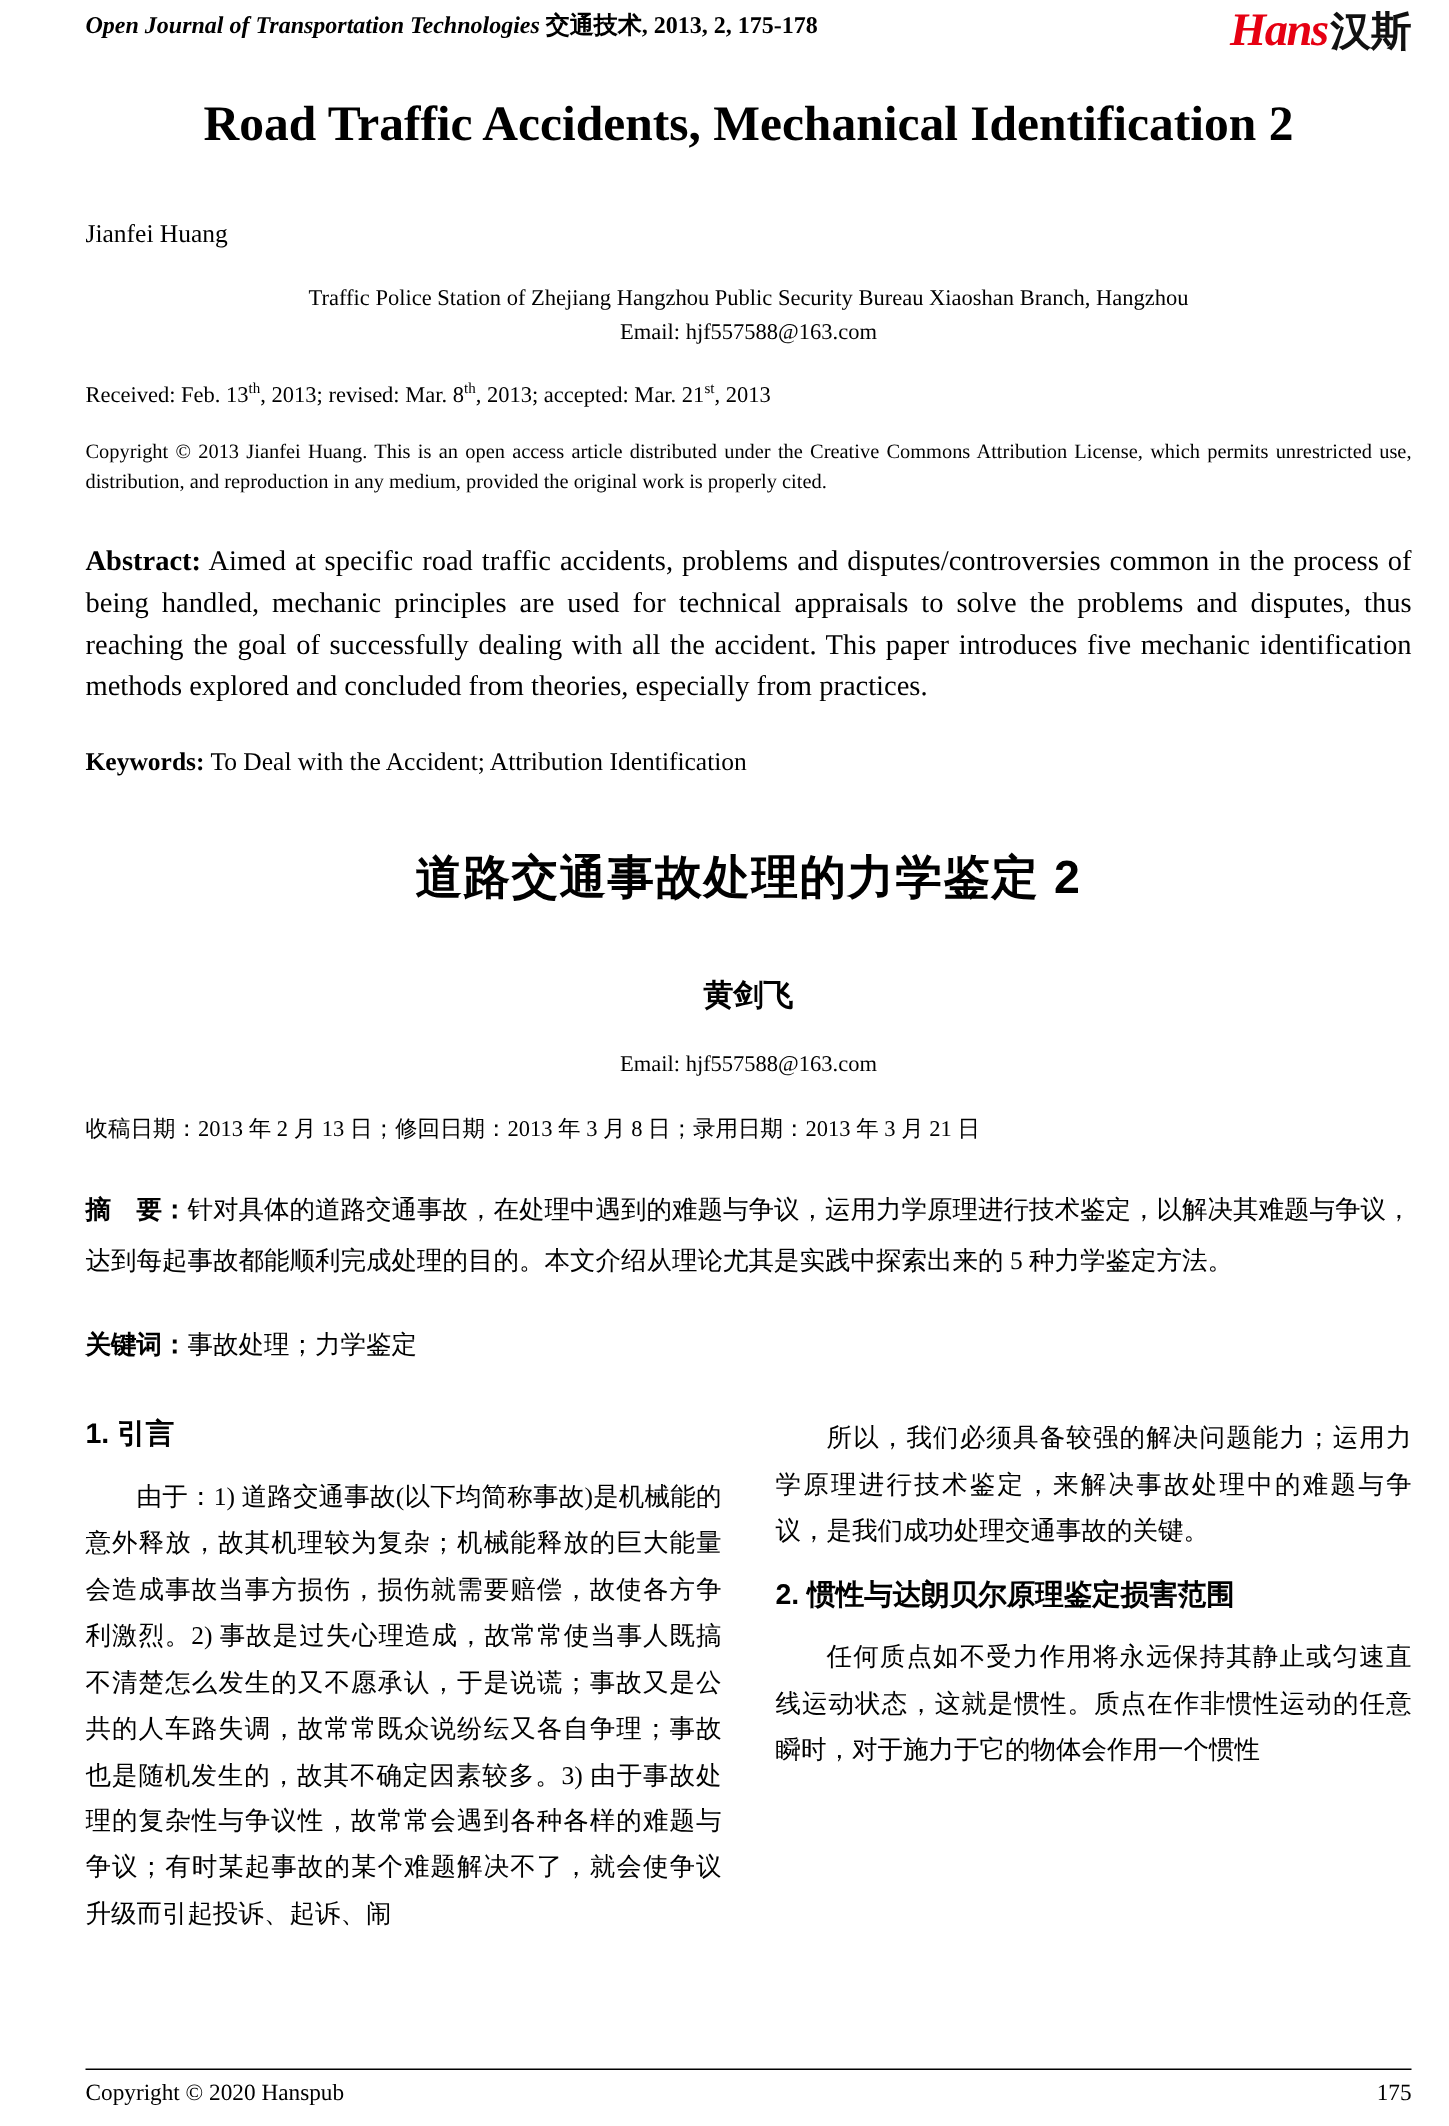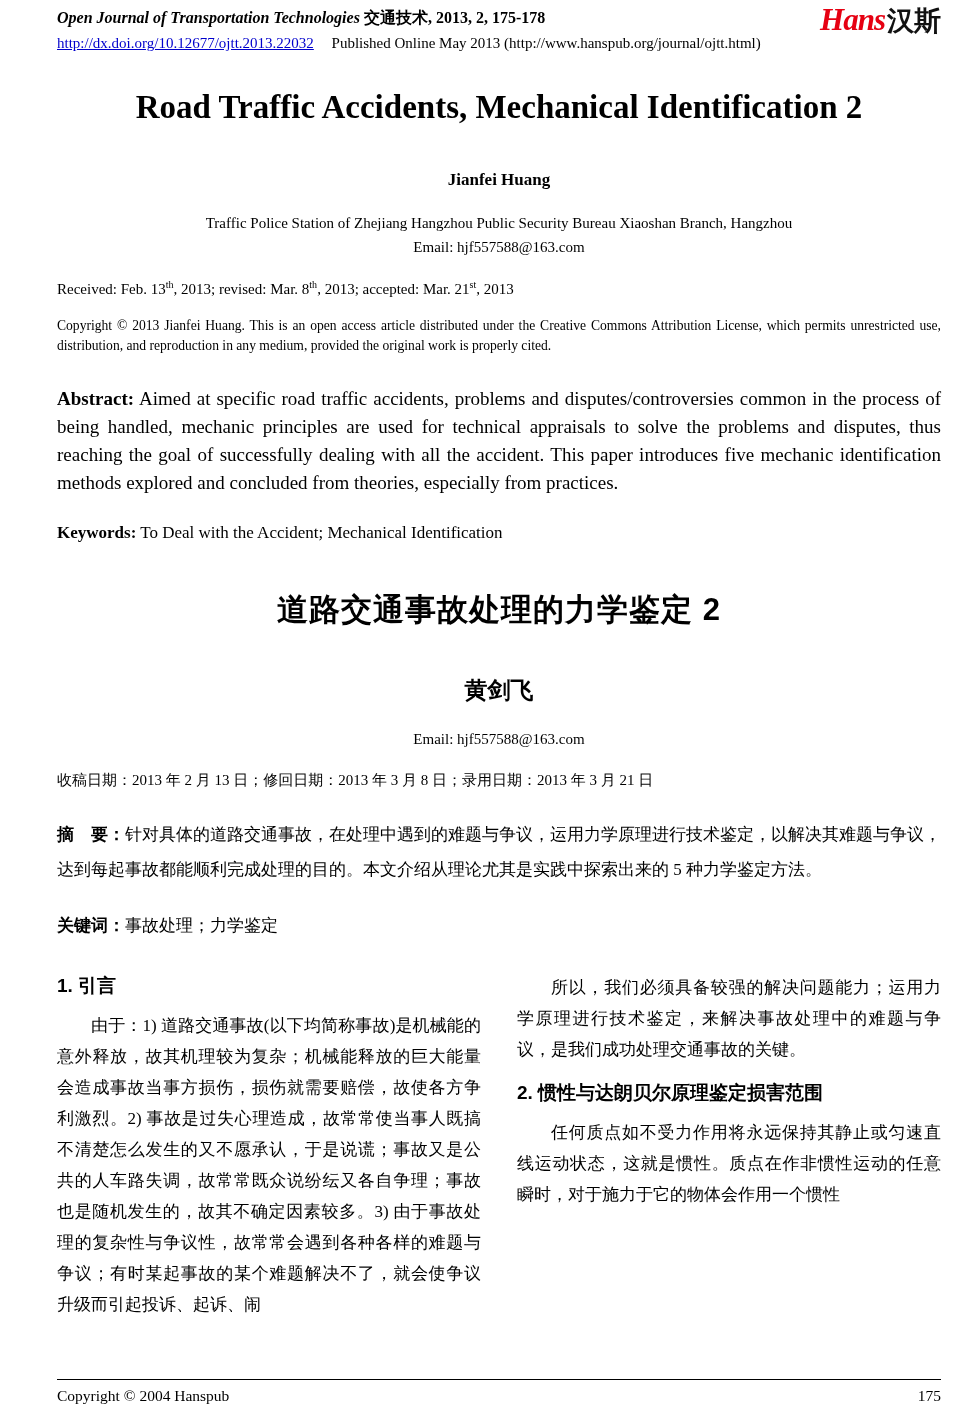--- a/index.html
+++ b/index.html
@@ -23,32 +23,32 @@
   .journal-en { font-style: italic; }
   .hline2 { font-size: 15px; margin-top: 5px; line-height: 1.3; }
   .doi { color: #0000cc; text-decoration: underline; cursor: pointer; }
   .pub { margin-left: 14px; }
   .logo { position: absolute; top: -4px; right: 0; font-weight: bold; line-height: 1; white-space: nowrap; }
   .logo-en { color: #e60012; font-style: italic; font-size: 31px; letter-spacing: -1px; }
   .logo-cn { color: #111; font-style: normal; font-size: 27px; font-family: "Liberation Sans", "DejaVu Sans", sans-serif; margin-left: 2px; }
 
   
   .title-en { margin: 36px 0 0; text-align: center; font-size: 33px; font-weight: bold; }
-  .author-en { margin-top: 44px; text-align: center; font-size: 17px; font-weight: bold; }
+  .author-en { margin-top: 44px; font-size: 17px; font-weight: normal; }
   .affil { margin-top: 22px; text-align: center; font-size: 15px; line-height: 1.55; }
   .received { margin-top: 20px; text-align: left; font-size: 15px; }
   sup { font-size: 10px; }
   .copyright-notice { margin: 18px 0 0; font-size: 13.6px; line-height: 1.45; text-align: justify; }
   .abstract { margin: 30px 0 0; font-size: 19px; line-height: 1.47; text-align: justify; }
   .label-b { font-weight: bold; }
   .keywords { margin: 26px 0 0; font-size: 17px; }
 
   
   .title-cn { margin: 46px 0 0; text-align: center; font-size: 31px; font-weight: bold; font-family: "Liberation Sans", "DejaVu Sans", sans-serif; letter-spacing: 1px; }
-  .author-cn { margin-top: 44px; text-align: center; font-size: 23px; font-weight: bold; }
+  .author-cn { margin-top: 44px; text-align: center; font-size: 20px; font-weight: bold; }
   .affil-cn { margin-top: 22px; text-align: center; font-size: 15px; line-height: 1.55; }
   .received-cn { margin-top: 20px; text-align: left; font-size: 15px; }
   .abstract-cn { margin: 28px 0 0; font-size: 17px; line-height: 2.05; text-align: justify; }
   .label-hei { font-weight: bold; font-family: "Liberation Sans", "DejaVu Sans", sans-serif; }
   .keywords-cn { margin: 26px 0 0; font-size: 17px; }
 
   
   .columns { display: flex; gap: 36px; margin-top: 36px; }
   .col { flex: 1; font-size: 17px; line-height: 1.82; text-align: justify; }
   .sec-h { margin: 0 0 12px; font-size: 19px; font-weight: bold; font-family: "Liberation Sans", "DejaVu Sans", sans-serif; line-height: 1.4; }
@@ -67,24 +67,20 @@
 </head>
 <body>
 
 <div class="page">
 
   <div class="header">
     <div class="hline1">
       <span class="journal-en">Open Journal of Transportation Technologies</span>
       <span>交通技术, 2013, 2, 175-178</span>
     </div>
-    <div class="hline2">
-      <span class="doi">http://dx.doi.org/10.12677/ojtt.2013.22032</span>
-      <span class="pub">Published Online May 2013 (http://www.hanspub.org/journal/ojtt.html)</span>
-    </div>
     <div class="logo">
       <span class="logo-en">Hans</span><span class="logo-cn">汉斯</span>
     </div>
   </div>
 
   <h1 class="title-en">Road Traffic Accidents, Mechanical Identification 2</h1>
 
   <div class="author-en">Jianfei Huang</div>
 
   <div class="affil">
@@ -98,21 +94,21 @@
 
   <p class="copyright-notice">Copyright © 2013 Jianfei Huang. This is an open access article distributed under the Creative Commons Attribution License, which permits unrestricted use, distribution, and reproduction in any medium, provided the original work is properly cited.</p>
 
   <p class="abstract">
     <span class="label-b">Abstract:</span>
     <span>Aimed at specific road traffic accidents, problems and disputes/controversies common in the process of being handled, mechanic principles are used for technical appraisals to solve the problems and disputes, thus reaching the goal of successfully dealing with all the accident. This paper introduces five mechanic identification methods explored and concluded from theories, especially from practices.</span>
   </p>
 
   <p class="keywords">
     <span class="label-b">Keywords:</span>
-    <span>To Deal with the Accident; Mechanical Identification</span>
+    <span>To Deal with the Accident; Attribution Identification</span>
   </p>
 
   <h2 class="title-cn">道路交通事故处理的力学鉴定 2</h2>
 
   <div class="author-cn">黄剑飞</div>
 
   <div class="affil-cn">
     <div>Email: hjf557588@163.com</div>
   </div>
 
@@ -132,17 +128,17 @@
       <p>由于：1) 道路交通事故(以下均简称事故)是机械能的意外释放，故其机理较为复杂；机械能释放的巨大能量会造成事故当事方损伤，损伤就需要赔偿，故使各方争利激烈。2) 事故是过失心理造成，故常常使当事人既搞不清楚怎么发生的又不愿承认，于是说谎；事故又是公共的人车路失调，故常常既众说纷纭又各自争理；事故也是随机发生的，故其不确定因素较多。3) 由于事故处理的复杂性与争议性，故常常会遇到各种各样的难题与争议；有时某起事故的某个难题解决不了，就会使争议升级而引起投诉、起诉、闹</p>
     </div>
     <div class="col">
       <p>所以，我们必须具备较强的解决问题能力；运用力学原理进行技术鉴定，来解决事故处理中的难题与争议，是我们成功处理交通事故的关键。</p>
       <h3 class="sec-h sec-h2">2. 惯性与达朗贝尔原理鉴定损害范围</h3>
       <p>任何质点如不受力作用将永远保持其静止或匀速直线运动状态，这就是惯性。质点在作非惯性运动的任意瞬时，对于施力于它的物体会作用一个惯性</p>
     </div>
   </div>
 
   <div class="footer">
-    <span>Copyright © 2004 Hanspub</span>
+    <span>Copyright © 2020 Hanspub</span>
     <span>175</span>
   </div>
 
 </div>
 
 </body></html>

